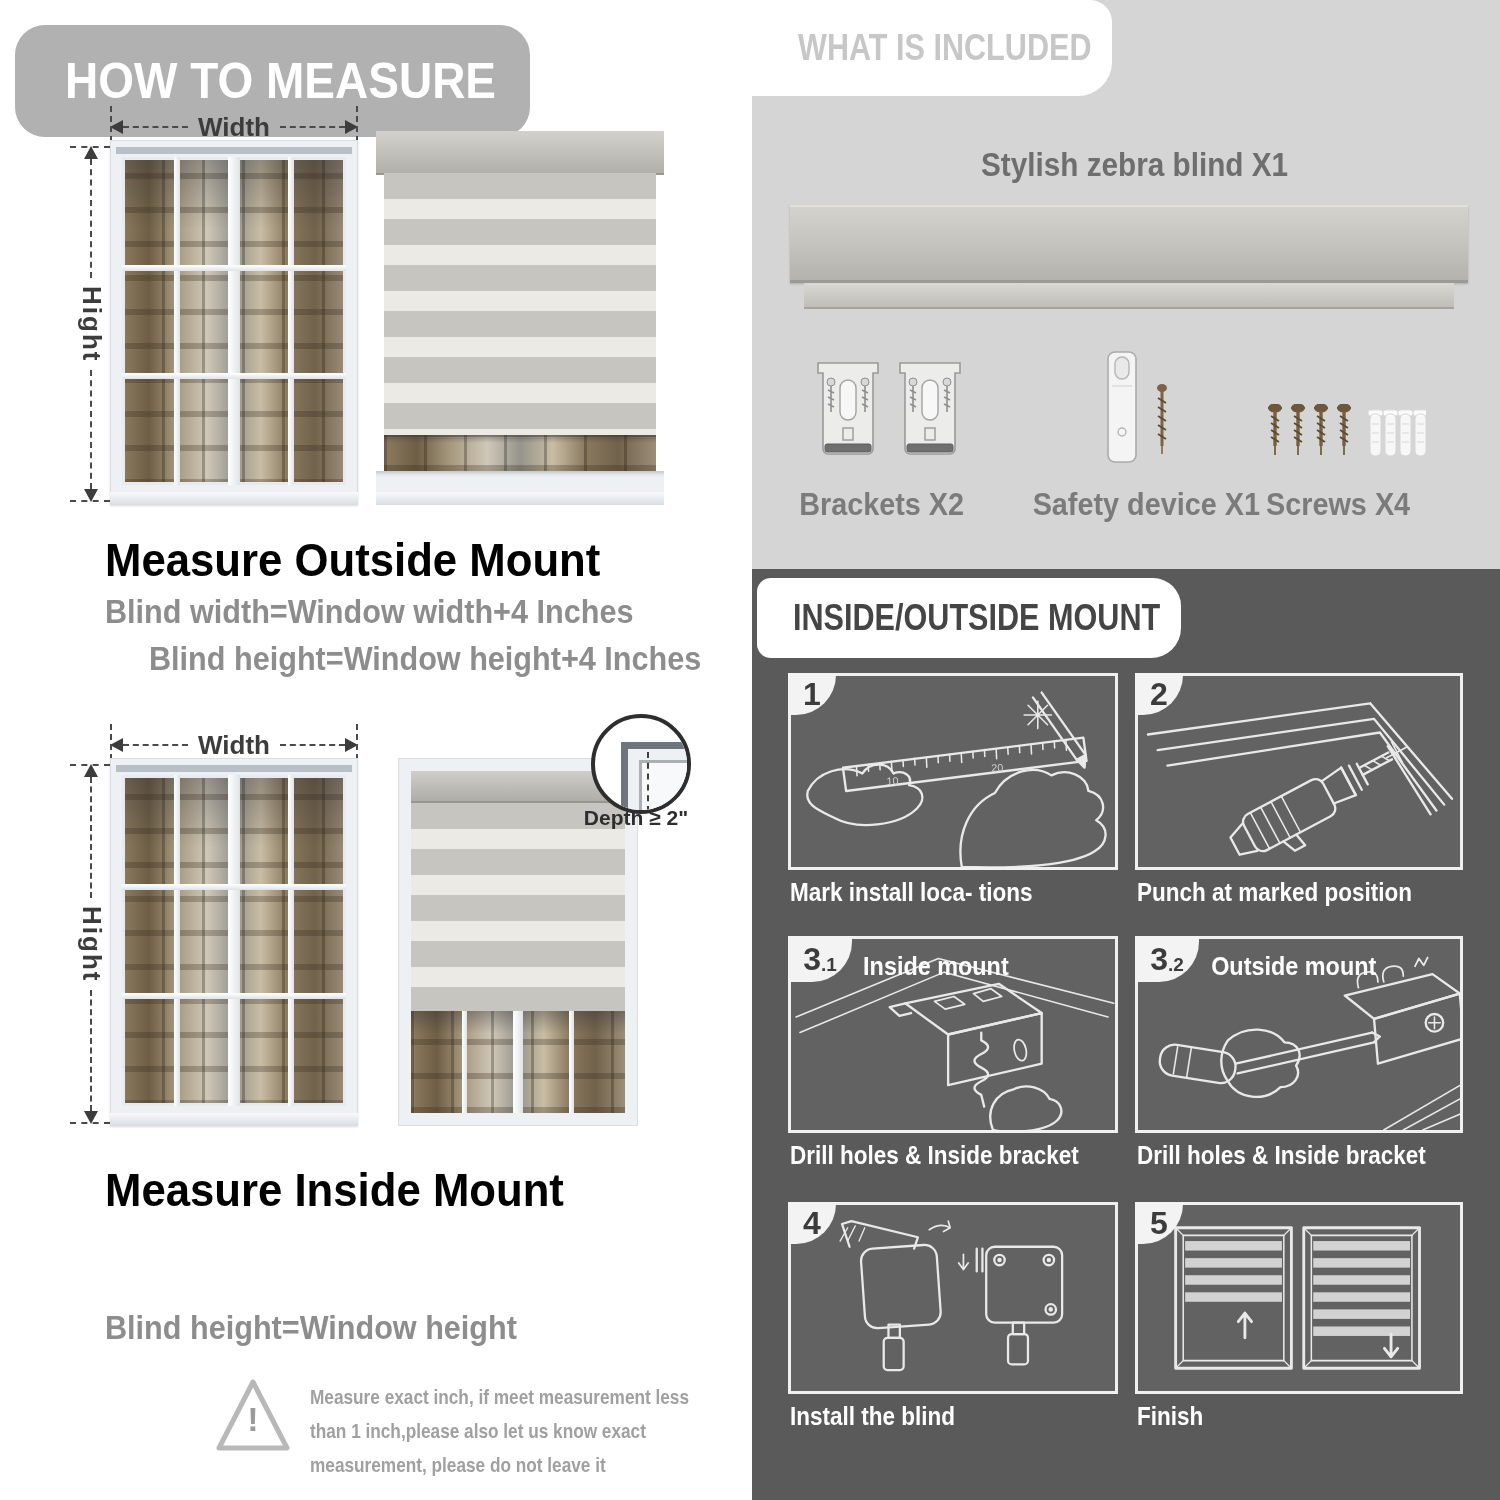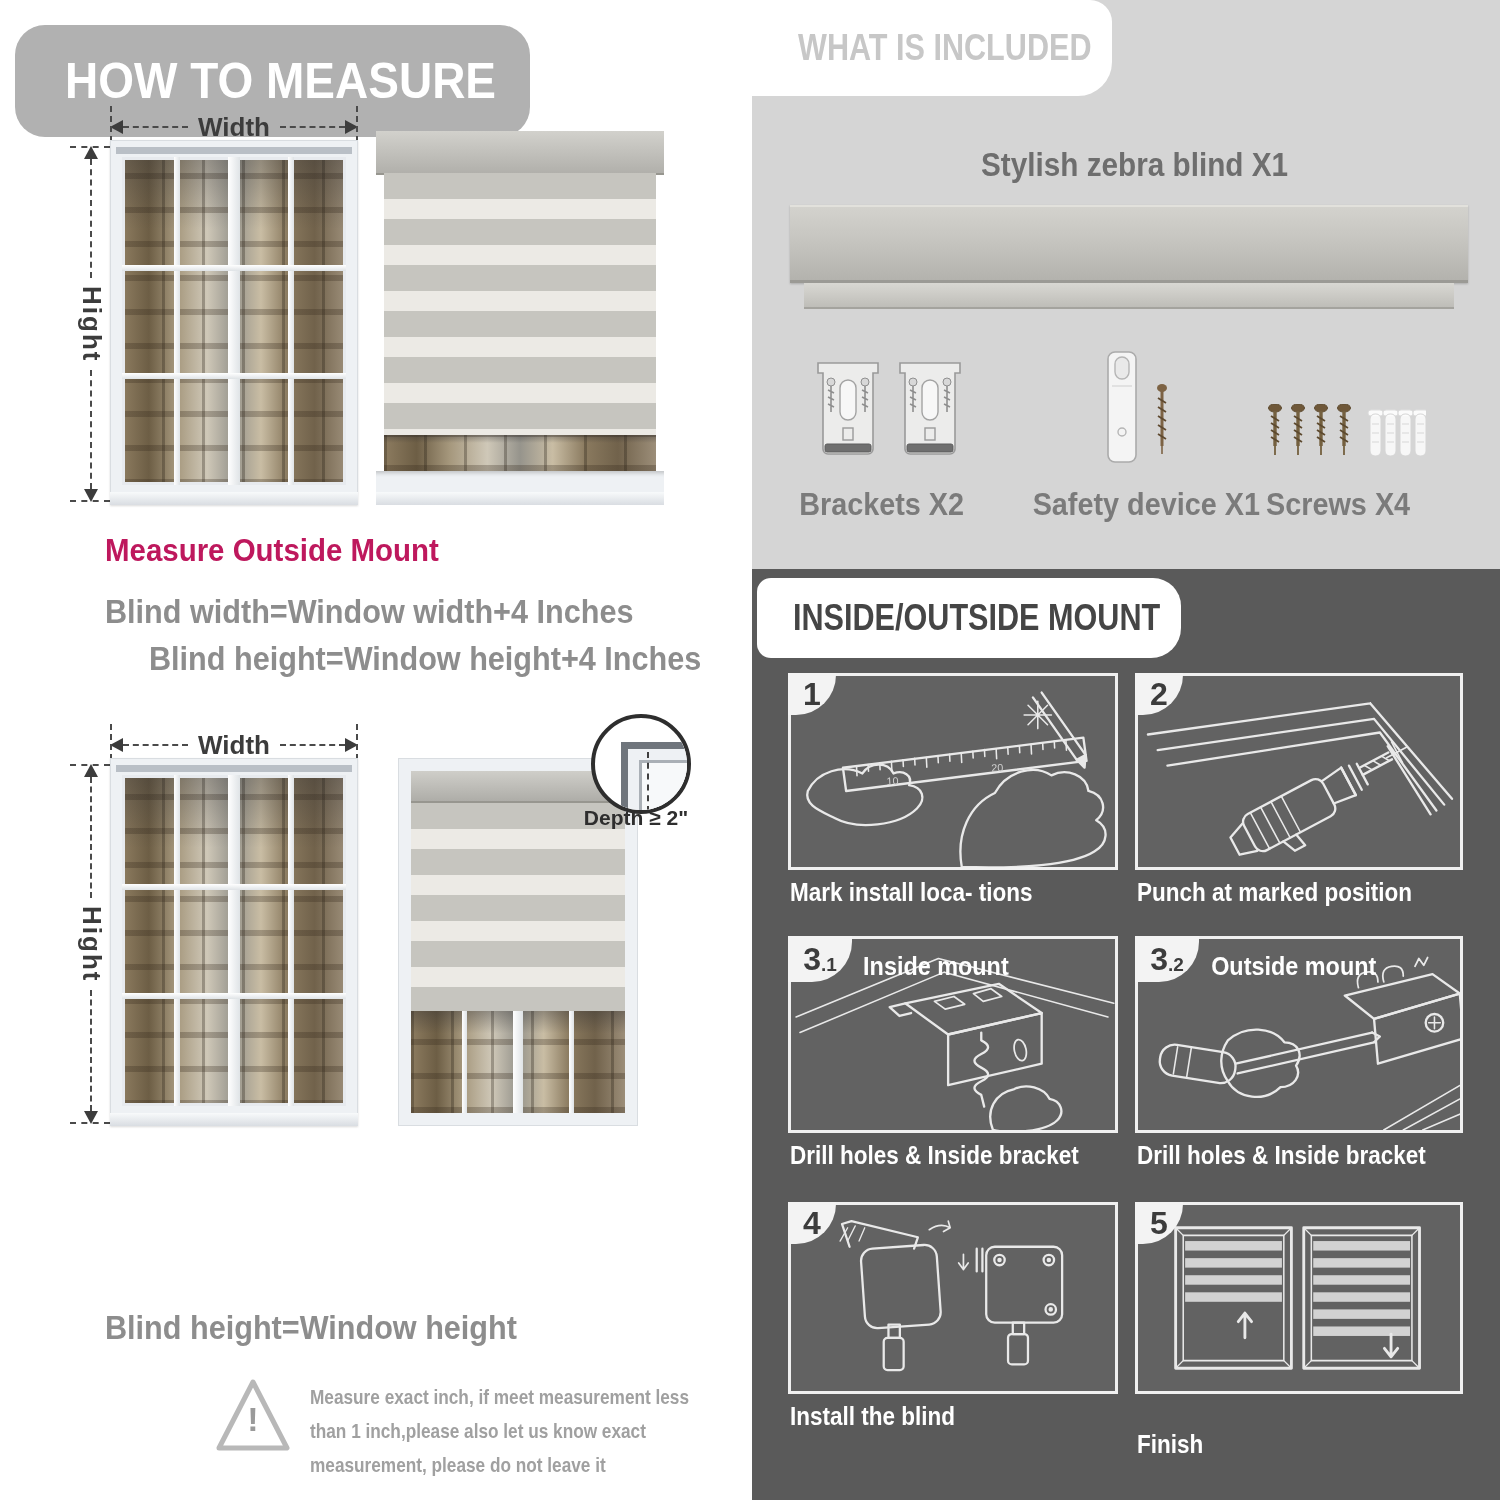--- a/index.html
+++ b/index.html
@@ -5,21 +5,21 @@
   html,body{margin:0;padding:0;background:#fff;}
   #canvas{position:relative;width:1500px;height:1500px;background:#ffffff;overflow:hidden;
           font-family:"Liberation Sans","DejaVu Sans",sans-serif;}
   .abs{position:absolute;}
   .cx{display:inline-block;white-space:nowrap;transform:scaleX(.9);transform-origin:0 50%;}
   .cxc{display:inline-block;white-space:nowrap;transform:scaleX(.9);transform-origin:50% 50%;}
 
   
   .h2m-box{left:15px;top:25px;width:515px;height:112px;background:#b1b1b1;border-radius:30px;
            color:#fff;font-size:50px;font-weight:bold;line-height:112px;padding-left:50px;box-sizing:border-box;}
-  .mhead{font-size:31px;font-weight:bold;color:#be185d;}
+  .mhead{font-size:46px;font-weight:bold;color:#000000;}
   .rule{font-size:34px;font-weight:bold;color:#8d8d8d;}
 
   
   .window{background:#eef1f4;box-shadow:inset 0 0 0 1px #d9dde1, 0 1px 2px rgba(0,0,0,.15);}
   .lintel{position:absolute;left:6px;right:6px;top:7px;height:7px;background:#b9bfc6;}
   .photo{position:absolute;left:12px;right:12px;top:17px;bottom:20px;overflow:hidden;box-shadow:inset 0 0 0 3px #e7eaee;}
   .bldg{background:
     linear-gradient(180deg, rgba(40,40,45,.35) 0, rgba(0,0,0,0) 22%),
     repeating-linear-gradient(0deg, rgba(50,38,25,.28) 0 6px, rgba(0,0,0,0) 6px 34px),
     repeating-linear-gradient(90deg, rgba(35,28,18,.30) 0 3px, rgba(0,0,0,0) 3px 40px),
@@ -183,20 +183,23 @@
     </div>
   </div>
 
   <div class="abs depth-circle">
     <div class="abs" style="left:26px;top:24px;right:-10px;bottom:-10px;background:#eef1f4;border-left:7px solid #6f757c;border-top:7px solid #6f757c;"></div>
     <div class="abs" style="left:44px;top:42px;right:-10px;bottom:-10px;background:#f7f9fa;border-left:3px solid #aab0b6;border-top:3px solid #aab0b6;"></div>
     <div class="abs" style="left:52px;top:34px;height:60px;border-left:2px dashed #3f3f3f;"></div>
   </div>
   <div class="abs depth-lab">Depth ≥ 2"</div>
 
+  <div class="abs mhead" style="left:105px;top:1163px;">
+    <span class="cx" style="transform:scaleX(.95)">Measure Inside Mount</span>
+  </div>
   <div class="abs rule" style="left:105px;top:1308px;">
     <span class="cx">Blind height=Window height</span>
   </div>
 
   <div class="abs" style="left:213px;top:1374px;width:80px;height:84px;">
     <svg viewBox="0 0 80 84" width="80" height="84">
       <path d="M40,8 L74,74 L6,74 Z" fill="none" stroke="#b8b8b8" stroke-width="5" stroke-linejoin="round"></path>
     </svg>
     <span class="abs" style="left:0;top:26px;width:80px;text-align:center;font-size:34px;font-weight:bold;color:#9a9a9a;">!</span>
   </div>
@@ -433,15 +436,15 @@
     <div class="badge" style="width:48px;height:42px;">
       <span class="num">5</span>
     </div>
   </div>
 
   <div class="abs cap" style="left:790px;top:878px;"><span class="cx">Mark install loca- tions</span></div>
   <div class="abs cap" style="left:1137px;top:878px;text-align:right;"><span class="cx">Punch at  marked position</span></div>
   <div class="abs cap" style="left:790px;top:1141px;"><span class="cx">Drill holes &amp;  Inside bracket</span></div>
   <div class="abs cap" style="left:1137px;top:1141px;"><span class="cx">Drill holes &amp;  Inside bracket</span></div>
   <div class="abs cap" style="left:790px;top:1402px;"><span class="cx">Install the blind</span></div>
-  <div class="abs cap" style="left:1137px;top:1402px;margin-top:28px;"><span class="cx">Finish</span></div>
+  <div class="abs cap" style="left:1137px;top:1402px;"><span class="cx">Finish</span></div>
 
 </div>
 
 </body></html>

